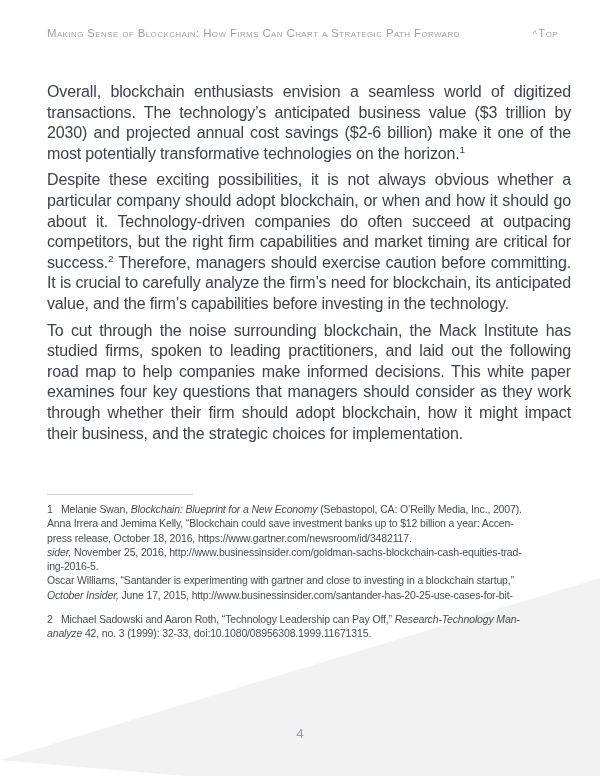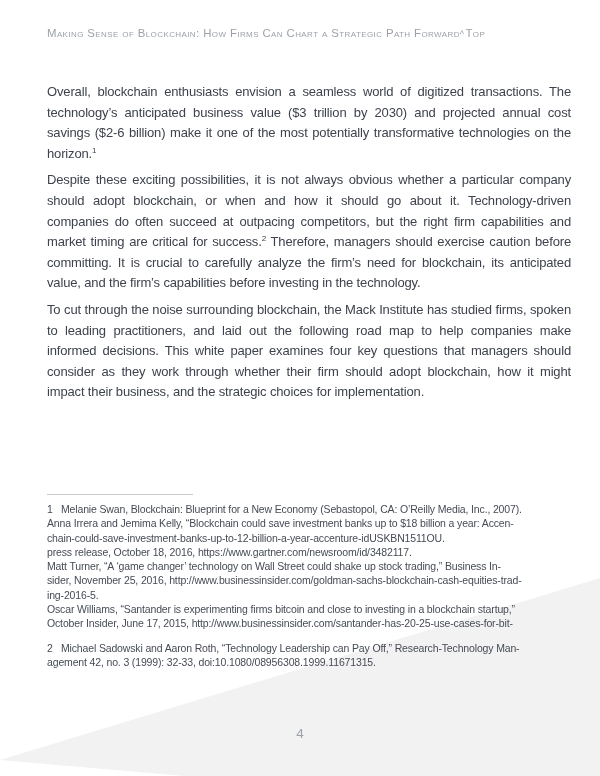--- a/index.html
+++ b/index.html
@@ -18,38 +18,38 @@
     color:var(--body_text);
   }
   .page{position:absolute;inset:0;}
   .bg-shape{
     position:absolute;left:0;top:0;width:600px;height:776px;
     background:var(--shape);
     clip-path:polygon(0px 760px, 600px 578px, 600px 776px, 184px 776px);
   }
   .header{
     position:absolute;left:47px;right:42px;top:27px;
-    display:flex;align-items:baseline;
+    display:flex;justify-content:space-between;align-items:baseline;
     color:var(--muted);
     font-variant:small-caps;
     font-size:11.4px;
     letter-spacing:0.4px;
   }
   .header .title{white-space:nowrap;}
   .top-link{color:var(--muted);text-decoration:none;white-space:nowrap;}
   .top-link .caret{font-size:9px;margin-right:1px;}
   .content{
     position:absolute;left:47px;top:82px;width:524px;
-    font-size:13px;line-height:20.6px;
+    font-size:16px;line-height:20.6px;
     letter-spacing:-0.15px;
     text-align:justify;
   }
   .para{margin:0 0 6px 0;}
   sup{font-size:62%;line-height:0;vertical-align:super;}
-  .it{}
+  .it{font-style:italic;}
   .footnotes{
     position:absolute;left:47px;top:494px;width:524px;
     font-size:10.5px;line-height:14.3px;
     letter-spacing:-0.15px;
     color:#464b55;
   }
   .fn-divider{
     width:146px;height:0;border-top:1px solid var(--divider);
     margin-bottom:7px;
   }
@@ -77,30 +77,28 @@
   <div class="content">
     <p class="para"><span>Overall, blockchain enthusiasts envision a seamless world of digitized transactions. The technology’s anticipated business value ($3 trillion by 2030) and projected annual cost savings ($2-6 billion) make it one of the most potentially transformative technologies on the horizon.</span><sup>1</sup></p>
     <p class="para"><span>Despite these exciting possibilities, it is not always obvious whether a particular company should adopt blockchain, or when and how it should go about it. Technology-driven companies do often succeed at outpacing competitors, but the right firm capabilities and market timing are critical for success.</span><sup>2</sup><span> Therefore, managers should exercise caution before committing. It is crucial to carefully analyze the firm’s need for blockchain, its anticipated value, and the firm’s capabilities before investing in the technology.</span></p>
     <p class="para"><span>To cut through the noise surrounding blockchain, the Mack Institute has studied firms, spoken to leading practitioners, and laid out the following road map to help companies make informed decisions. This white paper examines four key questions that managers should consider as they work through whether their firm should adopt blockchain, how it might impact their business, and the strategic choices for implementation.</span></p>
   </div>
 
   <div class="footnotes">
     <div class="fn-divider"></div>
     <div class="footnote">
         <div class="fn-line"><span>1&nbsp;&nbsp; Melanie Swan, </span><span class="it">Blockchain: Blueprint for a New Economy</span><span> (Sebastopol, CA: O’Reilly Media, Inc., 2007).</span></div>
-        <div class="fn-line"><span>Anna Irrera and Jemima Kelly, “Blockchain could save investment banks up to $18 billion a year: Accen-</span></div>
-        <div class="fn-line"><span>chain-could-save-investment-banks-up-to-12-billion-a-year-accenture-idUSKBN1511OU.</span></div>
+        <div class="fn-line"><span>Anna Irrera and Jemima Kelly, “Blockchain could save investment banks up to $12 billion a year: Accen-</span></div>
         <div class="fn-line"><span>press release, October 18, 2016, https://www.gartner.com/newsroom/id/3482117.</span></div>
-        <div class="fn-line"><span>Matt Turner, “A ‘game changer’ technology on Wall Street could shake up stock trading,” </span><span class="it">Business In-</span></div>
         <div class="fn-line"><span class="it">sider,</span><span> November 25, 2016, http://www.businessinsider.com/goldman-sachs-blockchain-cash-equities-trad-</span></div>
         <div class="fn-line"><span>ing-2016-5.</span></div>
-        <div class="fn-line"><span>Oscar Williams, “Santander is experimenting firms bitcoin and close to investing in a blockchain startup,”</span></div>
+        <div class="fn-line"><span>Oscar Williams, “Santander is experimenting with gartner and close to investing in a blockchain startup,”</span></div>
         <div class="fn-line"><span class="it">October Insider,</span><span> June 17, 2015, http://www.businessinsider.com/santander-has-20-25-use-cases-for-bit-</span></div>
       </div>
     <div class="footnote">
         <div class="fn-line"><span>2&nbsp;&nbsp; Michael Sadowski and Aaron Roth, “Technology Leadership can Pay Off,” </span><span class="it">Research-Technology Man-</span></div>
-        <div class="fn-line"><span class="it">agement</span><span> 42, no. 3 (1999): 32-33, doi:10.1080/08956308.1999.11671315.</span></div>
+        <div class="fn-line"><span class="it">analyze</span><span> 42, no. 3 (1999): 32-33, doi:10.1080/08956308.1999.11671315.</span></div>
       </div>
   </div>
 
   <div class="page-number">4</div>
 
 </div>
 
 </body></html>

